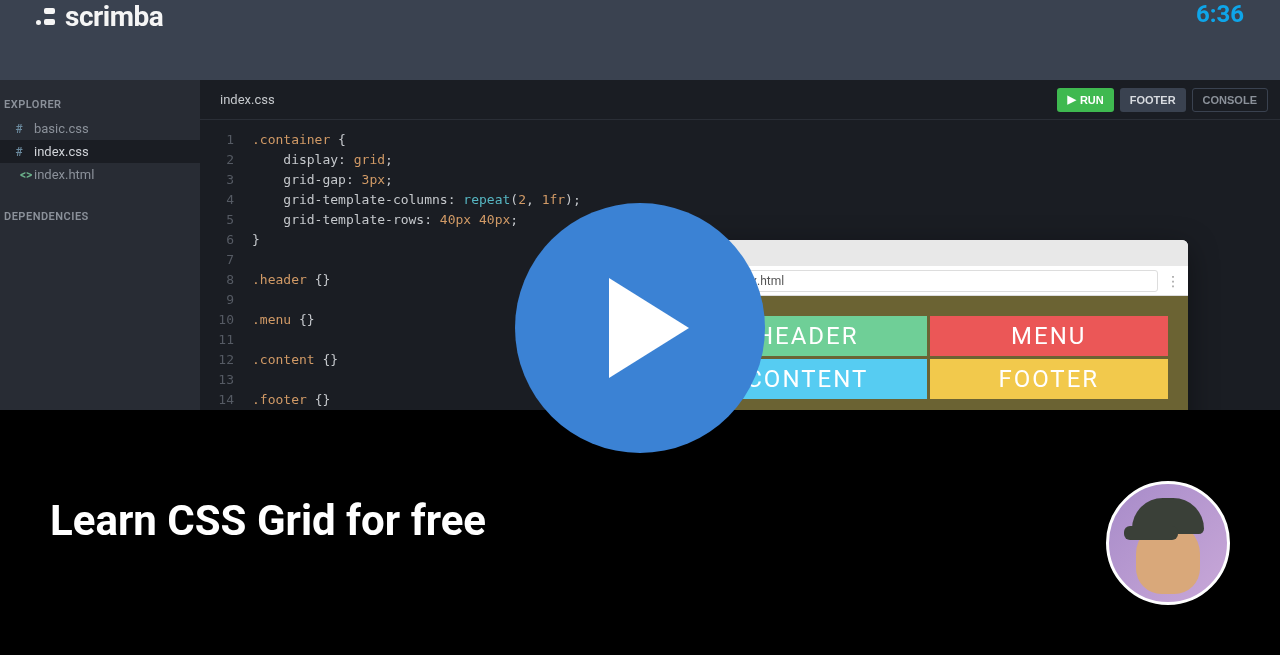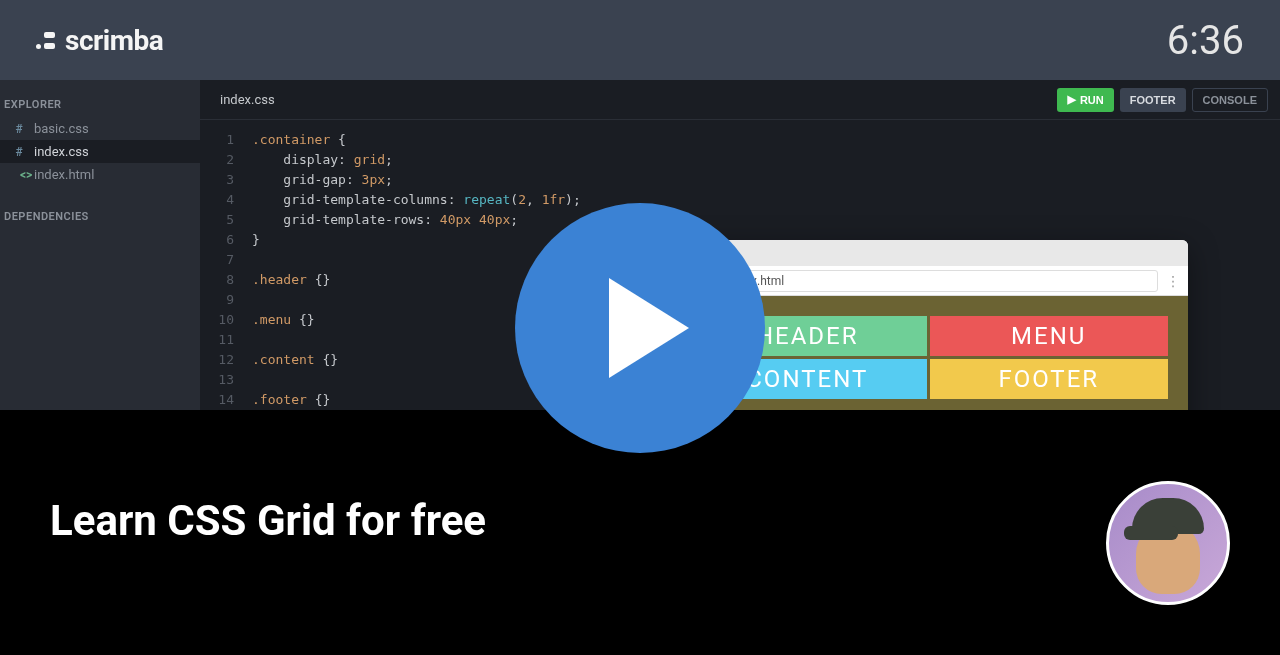--- a/index.html
+++ b/index.html
@@ -9,46 +9,46 @@
       color: #c5c8cc;
       width: 1280px;
       height: 655px;
       overflow: hidden;
       position: relative;
     }
     .header-bar {
       height: 80px;
       background: #3a4250;
       display: flex;
-      align-items: center;
+      align-items: flex-start;
       justify-content: space-between;
-      padding: 11px 36px;
+      padding: 0 36px;
     }
     .logo {
       display: flex;
       align-items: center;
       gap: 10px;
       color: #f5f5f5;
       font-weight: 700;
       font-size: 28px;
       letter-spacing: -0.5px;
     }
     .logo-icon {
       display: flex;
       align-items: flex-end;
       gap: 3px;
     }
     .logo-icon span {
       background: #f5f5f5;
       display: block;
     }
     .timer {
-      color: #e5e5e5;
-      font-size: 40px;
-      font-weight: 400;
+      color: #0ea5e9;
+      font-size: 24px;
+      font-weight: 700;
     }
     .workspace {
       display: flex;
       height: calc(100% - 80px);
     }
     .sidebar {
       width: 200px;
       background: #282c34;
       padding-top: 12px;
     }

